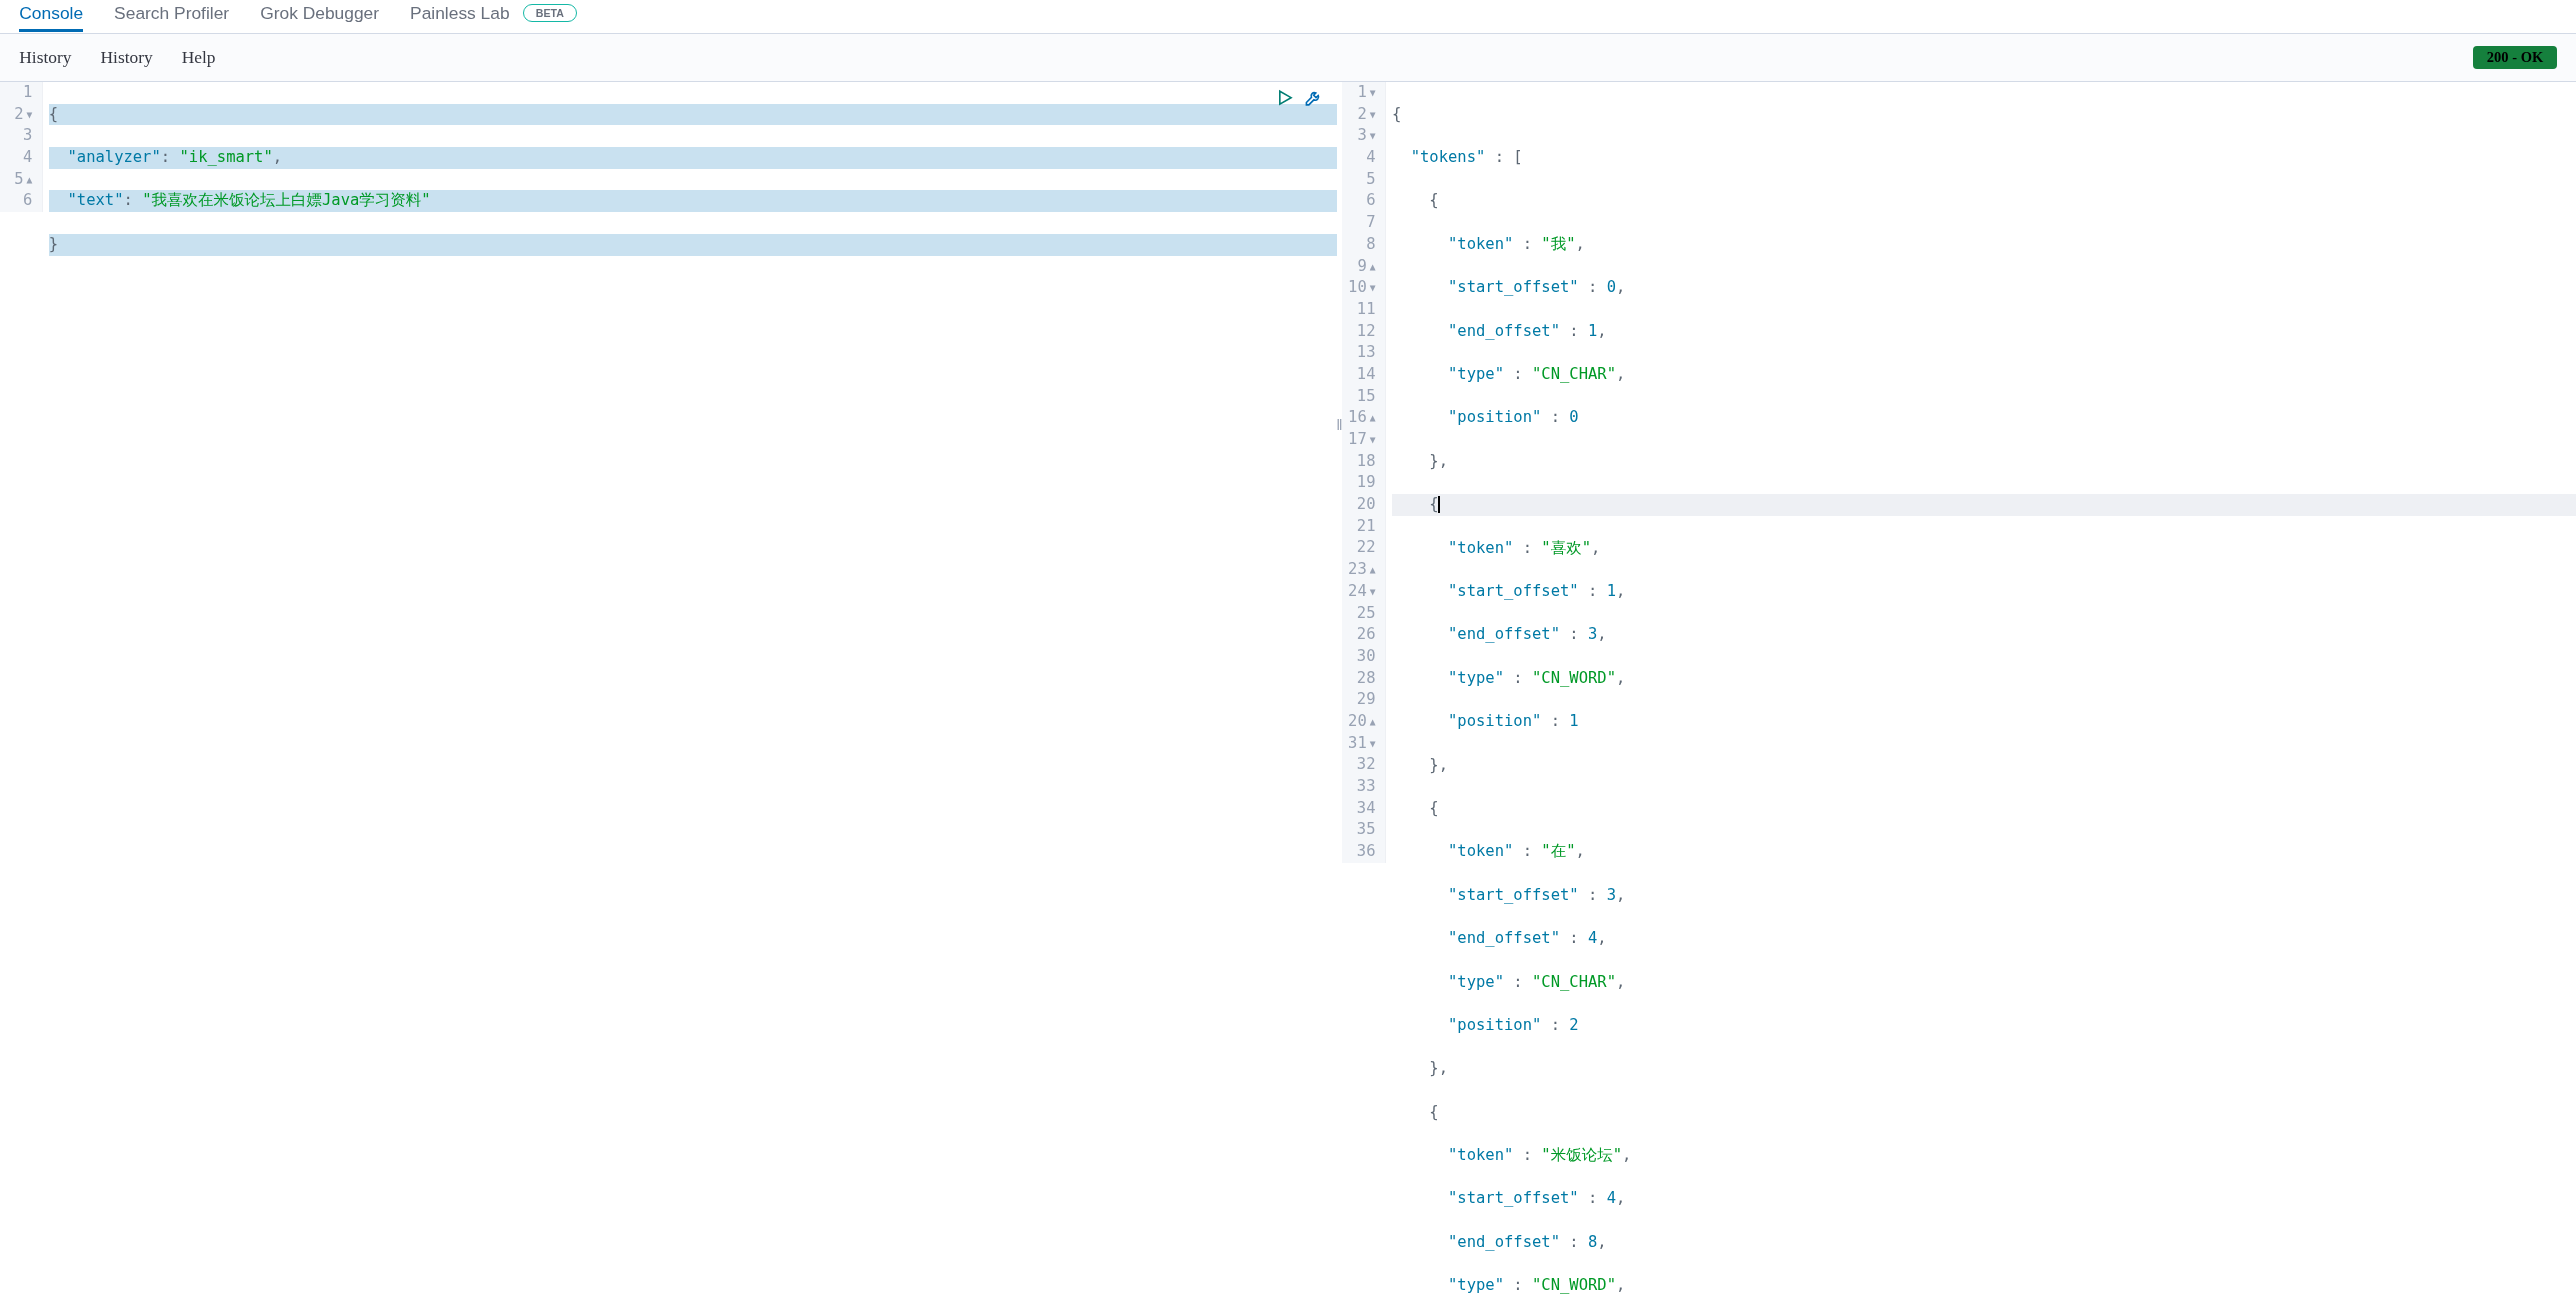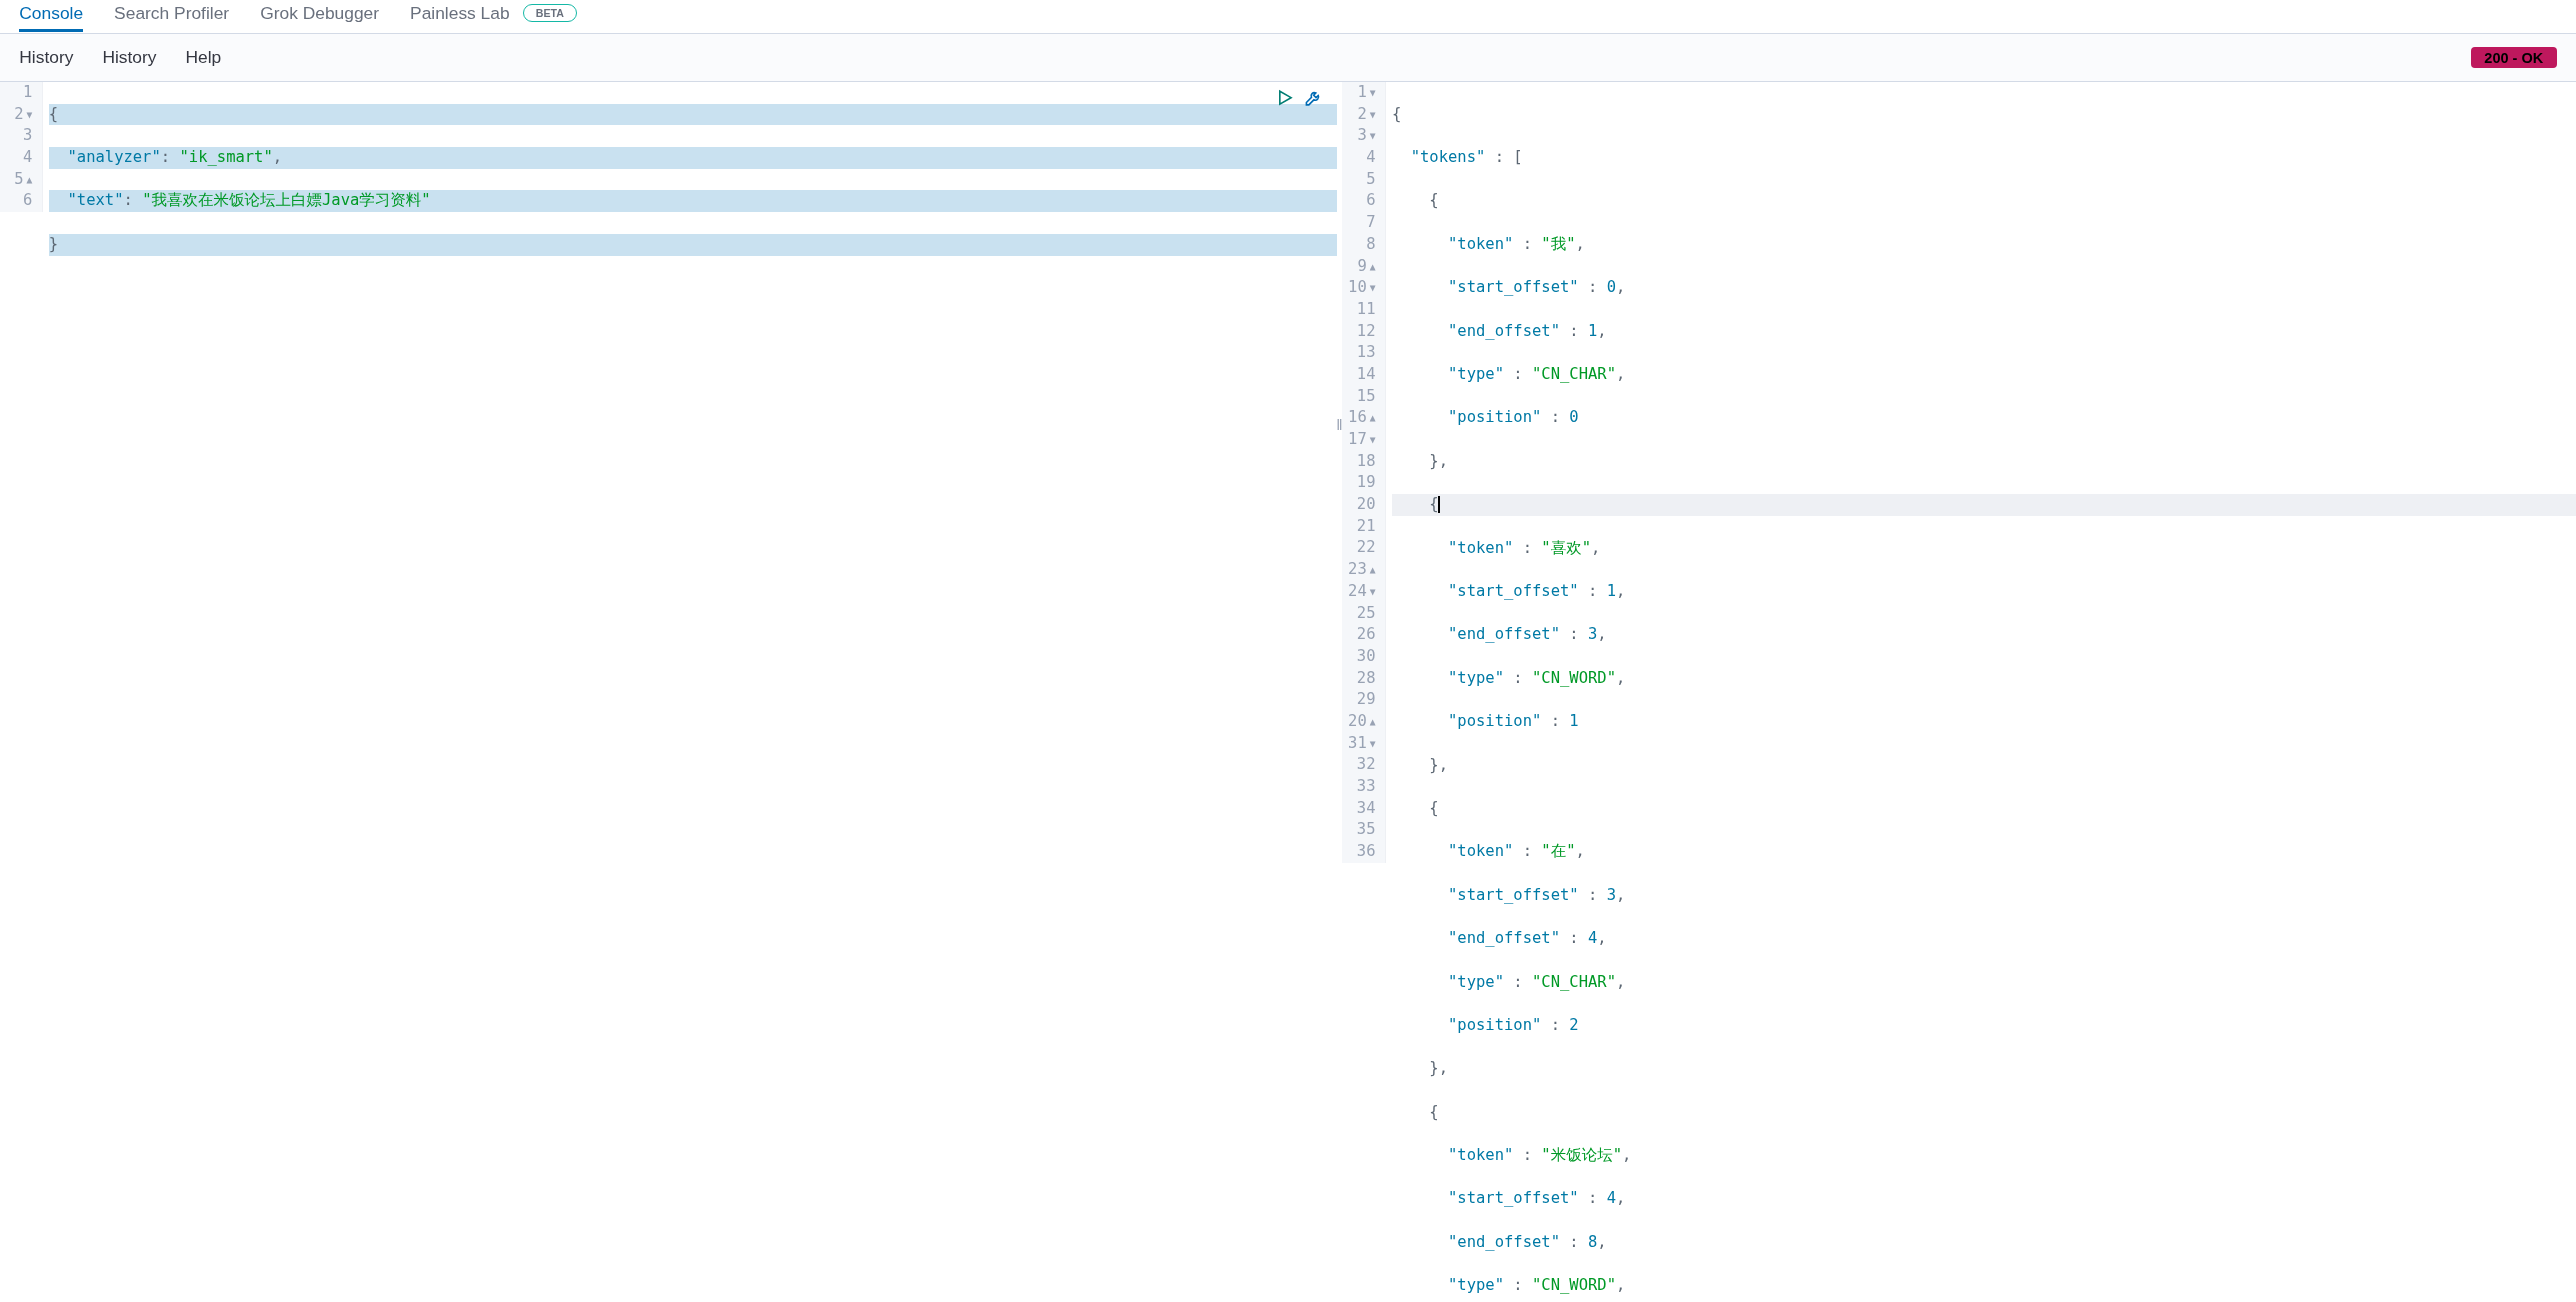--- a/index.html
+++ b/index.html
@@ -50,36 +50,37 @@
       top: -3.9px;
     }
     .sub-bar {
       display: flex;
       align-items: center;
       justify-content: space-between;
       padding: 0 19.3px;
       height: 48px;
       border-bottom: 1px solid #d3dae6;
       background: #fafbfd;
+      font-family: Liberation Serif, serif;
     }
     .sub-left {
       display: flex;
       gap: 29px;
     }
     .sub-link {
       font-size: 17.4px;
       color: #343741;
     }
     .sub-right {
       display: flex;
       align-items: center;
       gap: 9.7px;
     }
     .status-badge {
-      background: #be185d;
+      background: #15803d;
       color: #000;
       font-size: 14.5px;
       font-weight: 600;
       padding: 2.9px 13.5px;
       border-radius: 3.9px;
     }
     .editors {
       display: flex;
       height: calc(100vh - 75px);
       position: relative;

